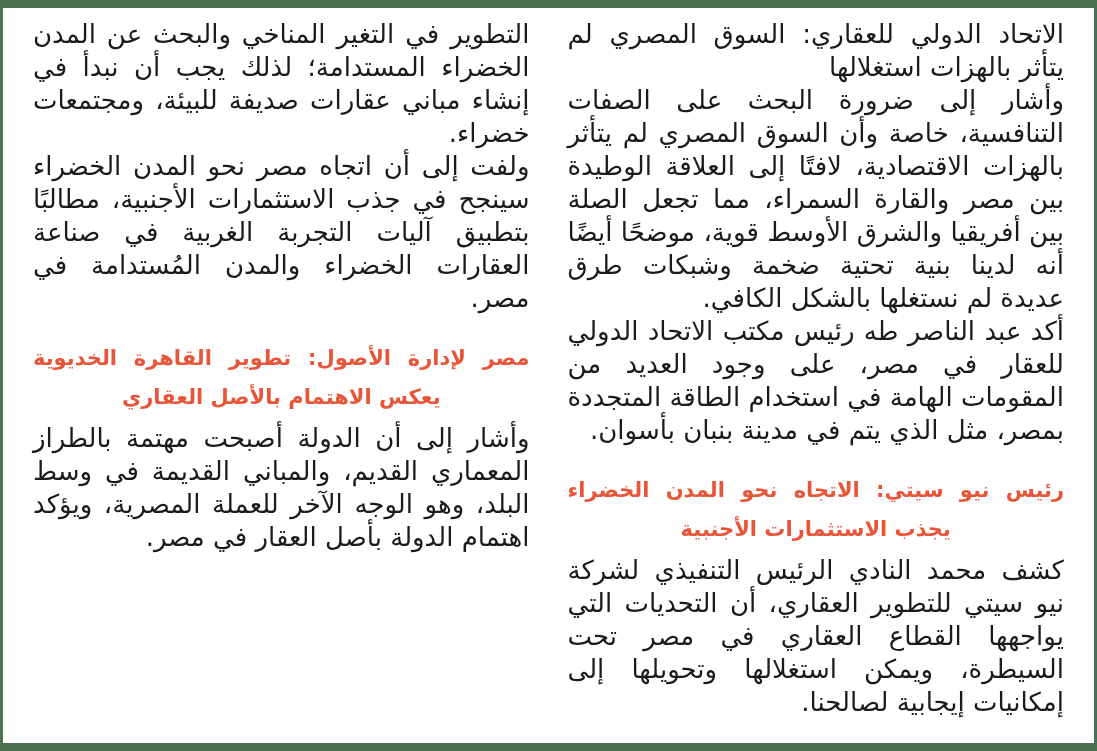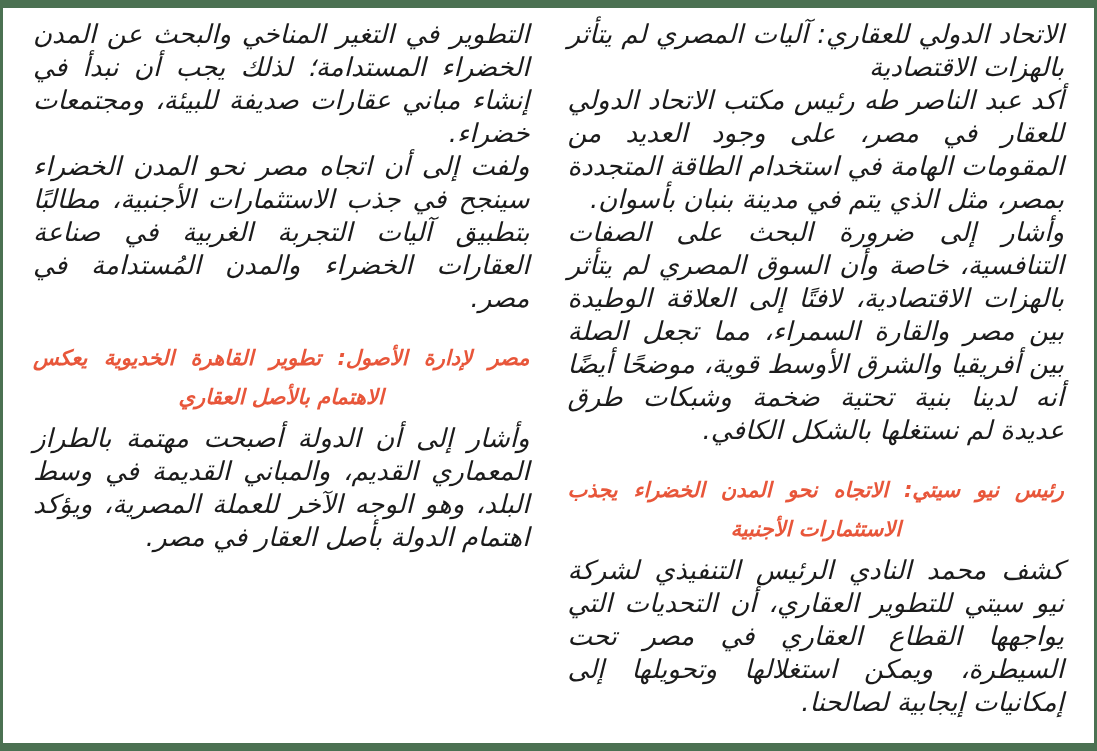--- a/index.html
+++ b/index.html
@@ -24,21 +24,20 @@
     display: flex;
     flex-direction: row;      
     gap: 38px;
     padding: 10px 30px 0 30px;
     box-sizing: border-box;
     height: 100%;
   }
   .col {
     flex: 1 1 0;
     min-width: 0;
-    font-style: italic;
   }
   .body-text {
     margin: 0;
     color: #1b1b1b;
     font-size: 26px;
     line-height: 33px;
     text-align: justify;
     text-justify: inter-word;
   }
   .section-heading {
@@ -52,23 +51,23 @@
     -moz-text-align-last: center;
   }
 </style>
 </head>
 <body>
 
 <div class="frame">
   <div class="page">
 
     <div class="col">
-      <p class="body-text">الاتحاد الدولي للعقاري: آليات المصري لم يتأثر بالهزات الاقتصادية</p>
+      <p class="body-text">الاتحاد الدولي للعقاري: السوق المصري لم يتأثر بالهزات استغلالها</p>
+      <p class="body-text">وأشار إلى ضرورة البحث على الصفات التنافسية، خاصة وأن السوق المصري لم يتأثر بالهزات الاقتصادية، لافتًا إلى العلاقة الوطيدة بين مصر والقارة السمراء، مما تجعل الصلة بين أفريقيا والشرق الأوسط قوية، موضحًا أيضًا أنه لدينا بنية تحتية ضخمة وشبكات طرق عديدة لم نستغلها بالشكل الكافي.</p>
       <p class="body-text">أكد عبد الناصر طه رئيس مكتب الاتحاد الدولي للعقار في مصر، على وجود العديد من المقومات الهامة في استخدام الطاقة المتجددة بمصر، مثل الذي يتم في مدينة بنبان بأسوان.</p>
-      <p class="body-text">وأشار إلى ضرورة البحث على الصفات التنافسية، خاصة وأن السوق المصري لم يتأثر بالهزات الاقتصادية، لافتًا إلى العلاقة الوطيدة بين مصر والقارة السمراء، مما تجعل الصلة بين أفريقيا والشرق الأوسط قوية، موضحًا أيضًا أنه لدينا بنية تحتية ضخمة وشبكات طرق عديدة لم نستغلها بالشكل الكافي.</p>
       <h2 class="section-heading">رئيس نيو سيتي: الاتجاه نحو المدن الخضراء يجذب الاستثمارات الأجنبية</h2>
       <p class="body-text">كشف محمد النادي الرئيس التنفيذي لشركة نيو سيتي للتطوير العقاري، أن التحديات التي يواجهها القطاع العقاري في مصر تحت السيطرة، ويمكن استغلالها وتحويلها إلى إمكانيات إيجابية لصالحنا.</p>
 
     </div>
 
     <div class="col">
       <p class="body-text">التطوير في التغير المناخي والبحث عن المدن الخضراء المستدامة؛ لذلك يجب أن نبدأ في إنشاء مباني عقارات صديفة للبيئة، ومجتمعات خضراء.</p>
       <p class="body-text">ولفت إلى أن اتجاه مصر نحو المدن الخضراء سينجح في جذب الاستثمارات الأجنبية، مطالبًا بتطبيق آليات التجربة الغربية في صناعة العقارات الخضراء والمدن المُستدامة في مصر.</p>
       <h2 class="section-heading">مصر لإدارة الأصول: تطوير القاهرة الخديوية يعكس الاهتمام بالأصل العقاري</h2>
       <p class="body-text">وأشار إلى أن الدولة أصبحت مهتمة بالطراز المعماري القديم، والمباني القديمة في وسط البلد، وهو الوجه الآخر للعملة المصرية، ويؤكد اهتمام الدولة بأصل العقار في مصر.</p>

